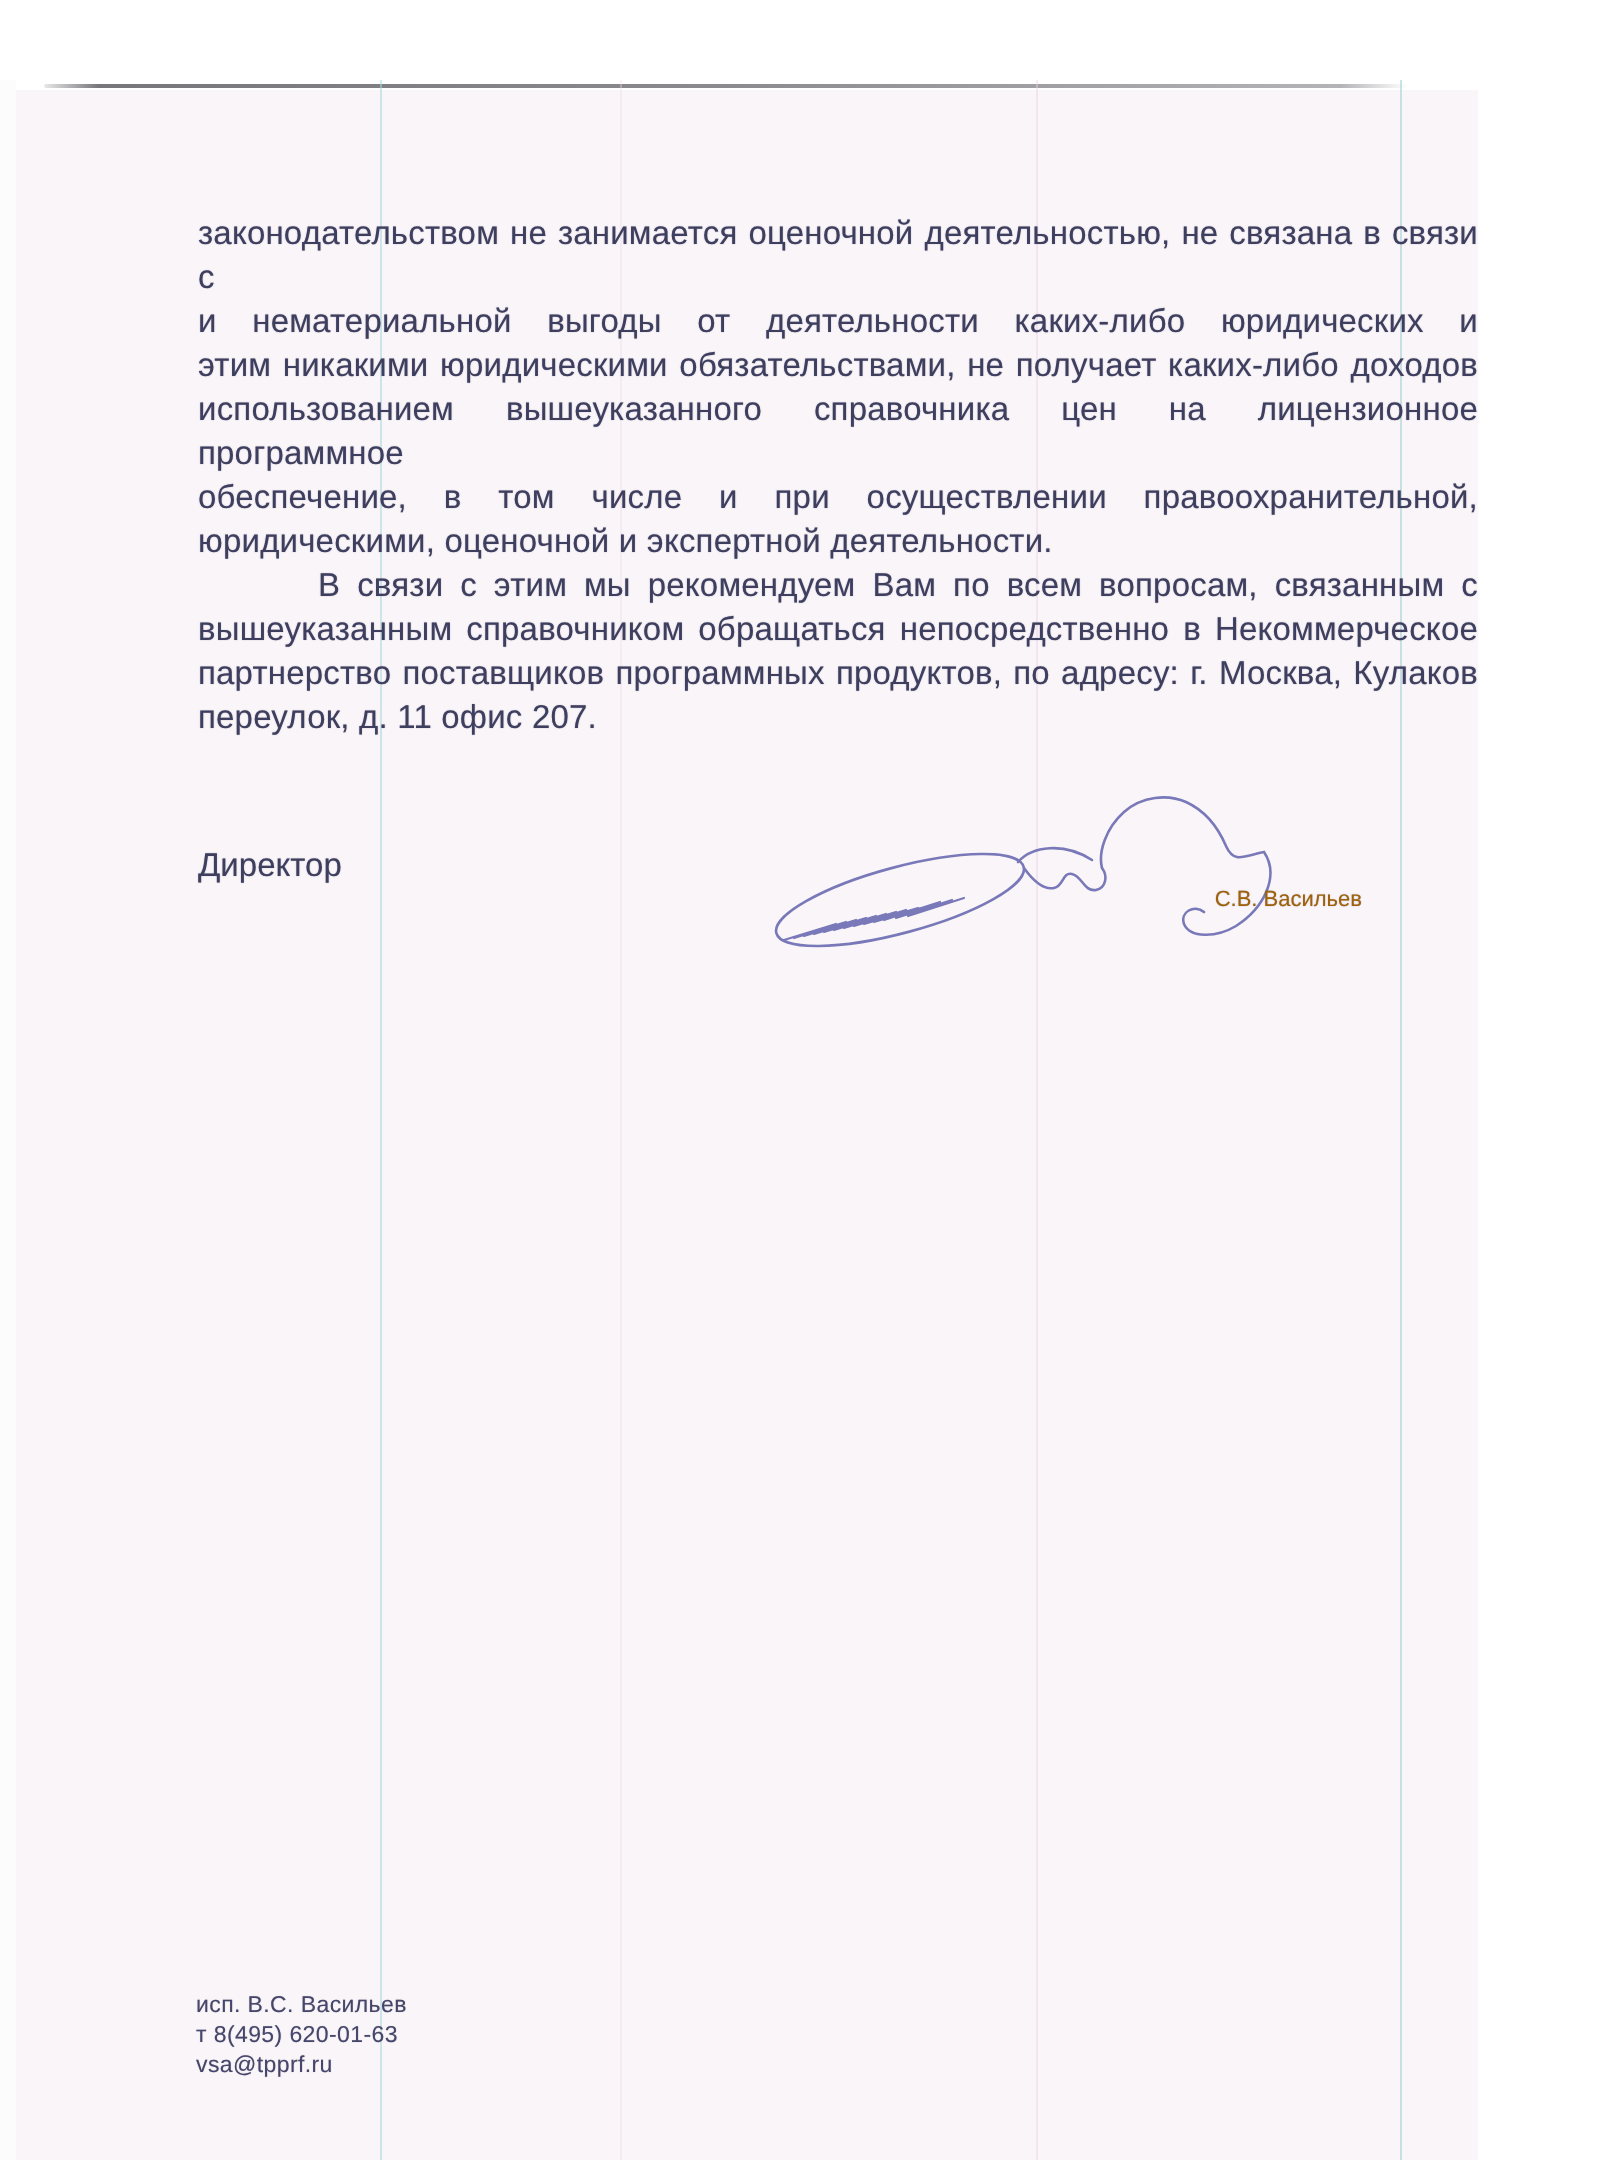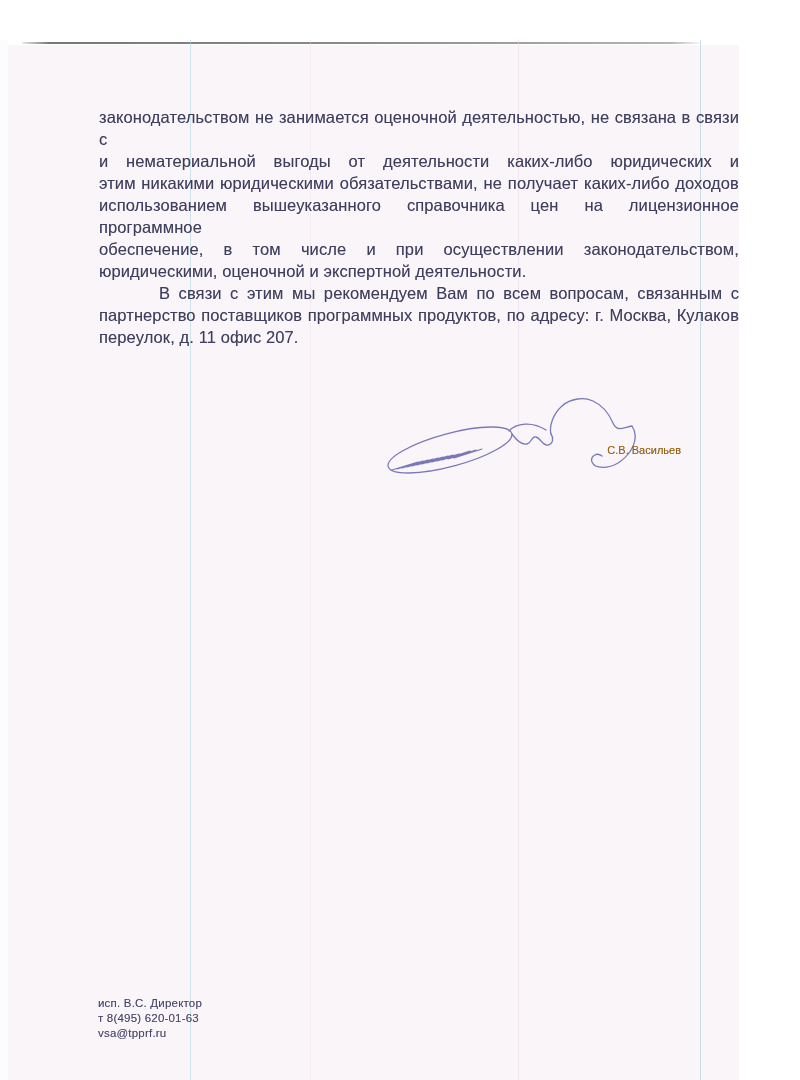--- a/index.html
+++ b/index.html
@@ -73,44 +73,46 @@
   <div class="vline cyan3"></div>
   <div class="vline pink1"></div>
   <div class="vline pink2"></div>
 
   <div class="body-text">
     <p class="para">
       <span class="line">законодательством не занимается оценочной деятельностью, не связана в связи с</span>
       <span class="line">и нематериальной выгоды от деятельности каких-либо юридических и</span>
       <span class="line">этим никакими юридическими обязательствами, не получает каких-либо доходов</span>
       <span class="line">использованием вышеуказанного справочника цен на лицензионное программное</span>
-      <span class="line">обеспечение, в том числе и при осуществлении законодательством,</span>
+      <span class="line">обеспечение, в том числе и при осуществлении правоохранительной,</span>
       <span class="line last">юридическими, оценочной и экспертной деятельности.</span>
     </p>
     <p class="para">
       <span class="line indent">В связи с этим мы рекомендуем Вам по всем вопросам, связанным с</span>
+      <span class="line">вышеуказанным справочником обращаться непосредственно в Некоммерческое</span>
       <span class="line">партнерство поставщиков программных продуктов, по адресу: г. Москва, Кулаков</span>
       <span class="line last">переулок, д. 11 офис 207.</span>
     </p>
   </div>
 
   <div class="sig-title">
+    <div>Директор</div>
   </div>
 
   <svg class="sig-svg" viewBox="0 0 285 100" xmlns="http://www.w3.org/2000/svg">
     <g fill="none" stroke="#6f6fb5" stroke-width="1.3" stroke-linecap="round" opacity="0.92">
       <ellipse cx="80" cy="62" rx="64" ry="16.5" transform="rotate(-15 80 62)"></ellipse>
       <path stroke-width="1.1" d="M 22,82 l 26,-8 M 27,81 l 26,-8 M 32,80 l 26,-8 M 37,79 l 26,-8 M 42,78 l 26,-8 M 47,77 l 26,-8 M 52,76 l 26,-8 M 57,75 l 26,-8 M 62,74 l 27,-8 M 67,73 l 27,-8 M 72,72 l 28,-9 M 78,71 l 28,-9 M 84,70 l 28,-9"></path>
       <path d="M 142,46 C 147,53 152,57 157,56 C 162,55 161,48 166,49 C 171,50 172,58 178,57 C 183,56 184,50 181,46"></path>
       <path d="M 176,42 C 162,33 146,35 139,43"></path>
       <path d="M 181,46 C 179,38 183,26 192,18 C 201,10 214,9 223,13 C 234,18 240,28 243,35 C 247,44 252,40 262,38 C 270,50 262,66 248,75 C 238,81 225,81 222,74 C 220,68 227,64 232,68"></path>
     </g>
   </svg>
 
   <div class="sig-name">С.В. Васильев</div>
 
   <div class="footer">
-    <div>исп. В.С. Директор</div>
+    <div>исп. В.С. Васильев</div>
     <div>т 8(495) 620-01-63</div>
     <div>vsa@tpprf.ru</div>
   </div>
 
 </div>
 
 </body></html>

